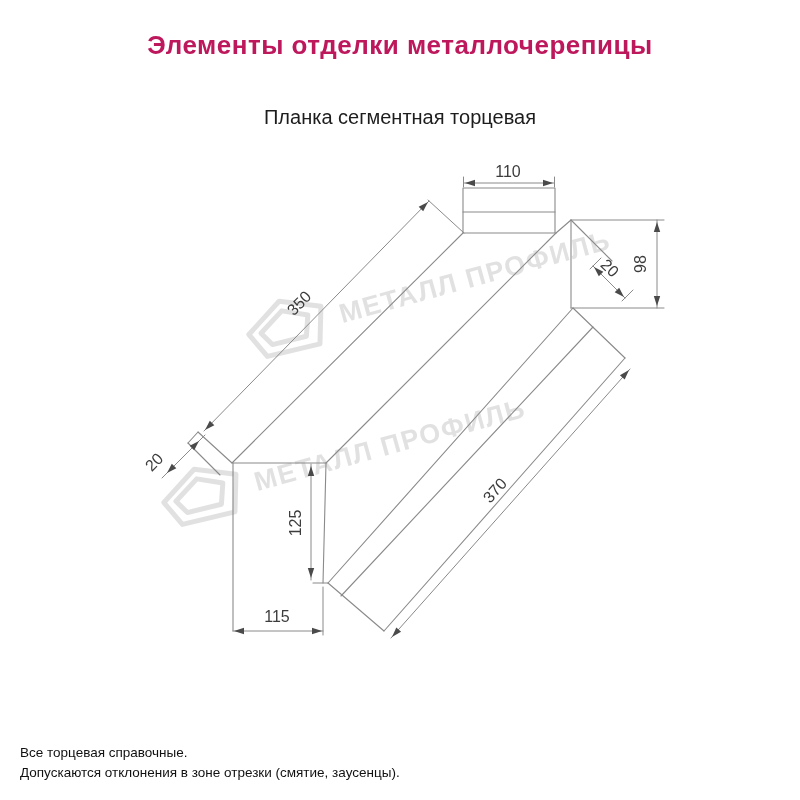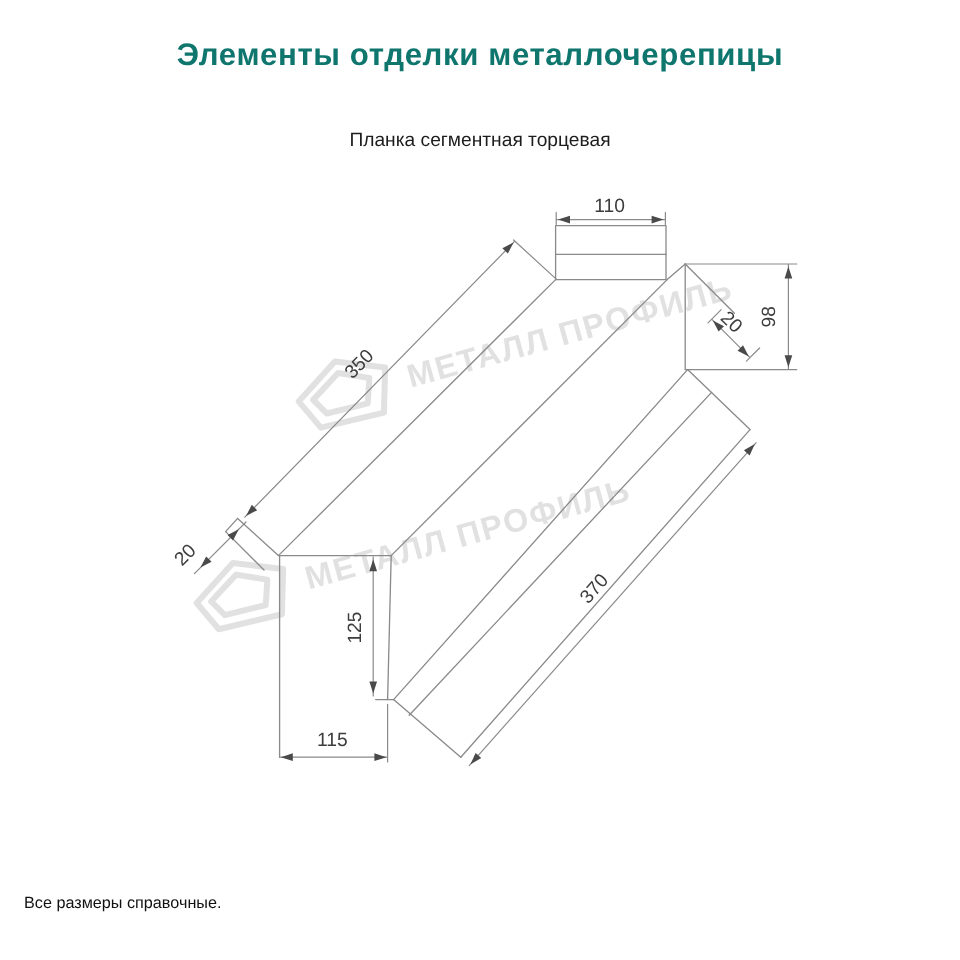--- a/index.html
+++ b/index.html
@@ -1,21 +1,21 @@
 <!DOCTYPE html>
 <html><head>
 <meta charset="utf-8">
 <style>
   html,body{margin:0;padding:0;background:#ffffff;}
   #page{position:relative;width:800px;height:800px;background:#ffffff;overflow:hidden;
         font-family:"Liberation Sans", sans-serif;}
   .title{position:absolute;top:30px;left:0;width:800px;text-align:center;
-         font-size:26px;font-weight:bold;color:#0f766e;letter-spacing:0.5px;}
+         font-size:26px;font-weight:bold;color:#be185d;letter-spacing:0.5px;}
   .subtitle{position:absolute;top:106px;left:0;width:800px;text-align:center;
-            font-size:16px;color:#1d1d1d;line-height:23px;}
+            font-size:20px;color:#1d1d1d;line-height:23px;}
   .footer{position:absolute;top:743px;left:20px;width:760px;text-align:left;
           font-size:13.5px;color:#111111;line-height:20px;}
   svg{position:absolute;top:0;left:0;}
   svg text{font-family:"Liberation Sans", sans-serif;}
   .dim-label{fill:#3d3d3d;font-size:16px;}
   .wm-text{fill:#a9a9a9;font-size:27px;font-weight:bold;letter-spacing:1.5px;}
 </style>
 </head>
 <body>
 
@@ -120,16 +120,17 @@
       <text class="dim-label" transform="translate(158,466) rotate(-45)">20</text>
       <text class="dim-label" transform="translate(646,264) rotate(-90)">98</text>
       <text class="dim-label" transform="translate(606,272) rotate(44)">20</text>
       <text class="dim-label" transform="translate(301,523) rotate(-90)">125</text>
       <text class="dim-label" x="277" y="622">115</text>
       <text class="dim-label" transform="translate(499,494) rotate(-48.5)">370</text>
     </g>
   </svg>
 
   <div class="footer">
-    <div>Все размеры справочные.</div>
+    <div>Все торцевая справочные.</div>
+    <div>Допускаются отклонения в зоне отрезки (смятие, заусенцы).</div>
   </div>
 
 </div>
 
 </body></html>

